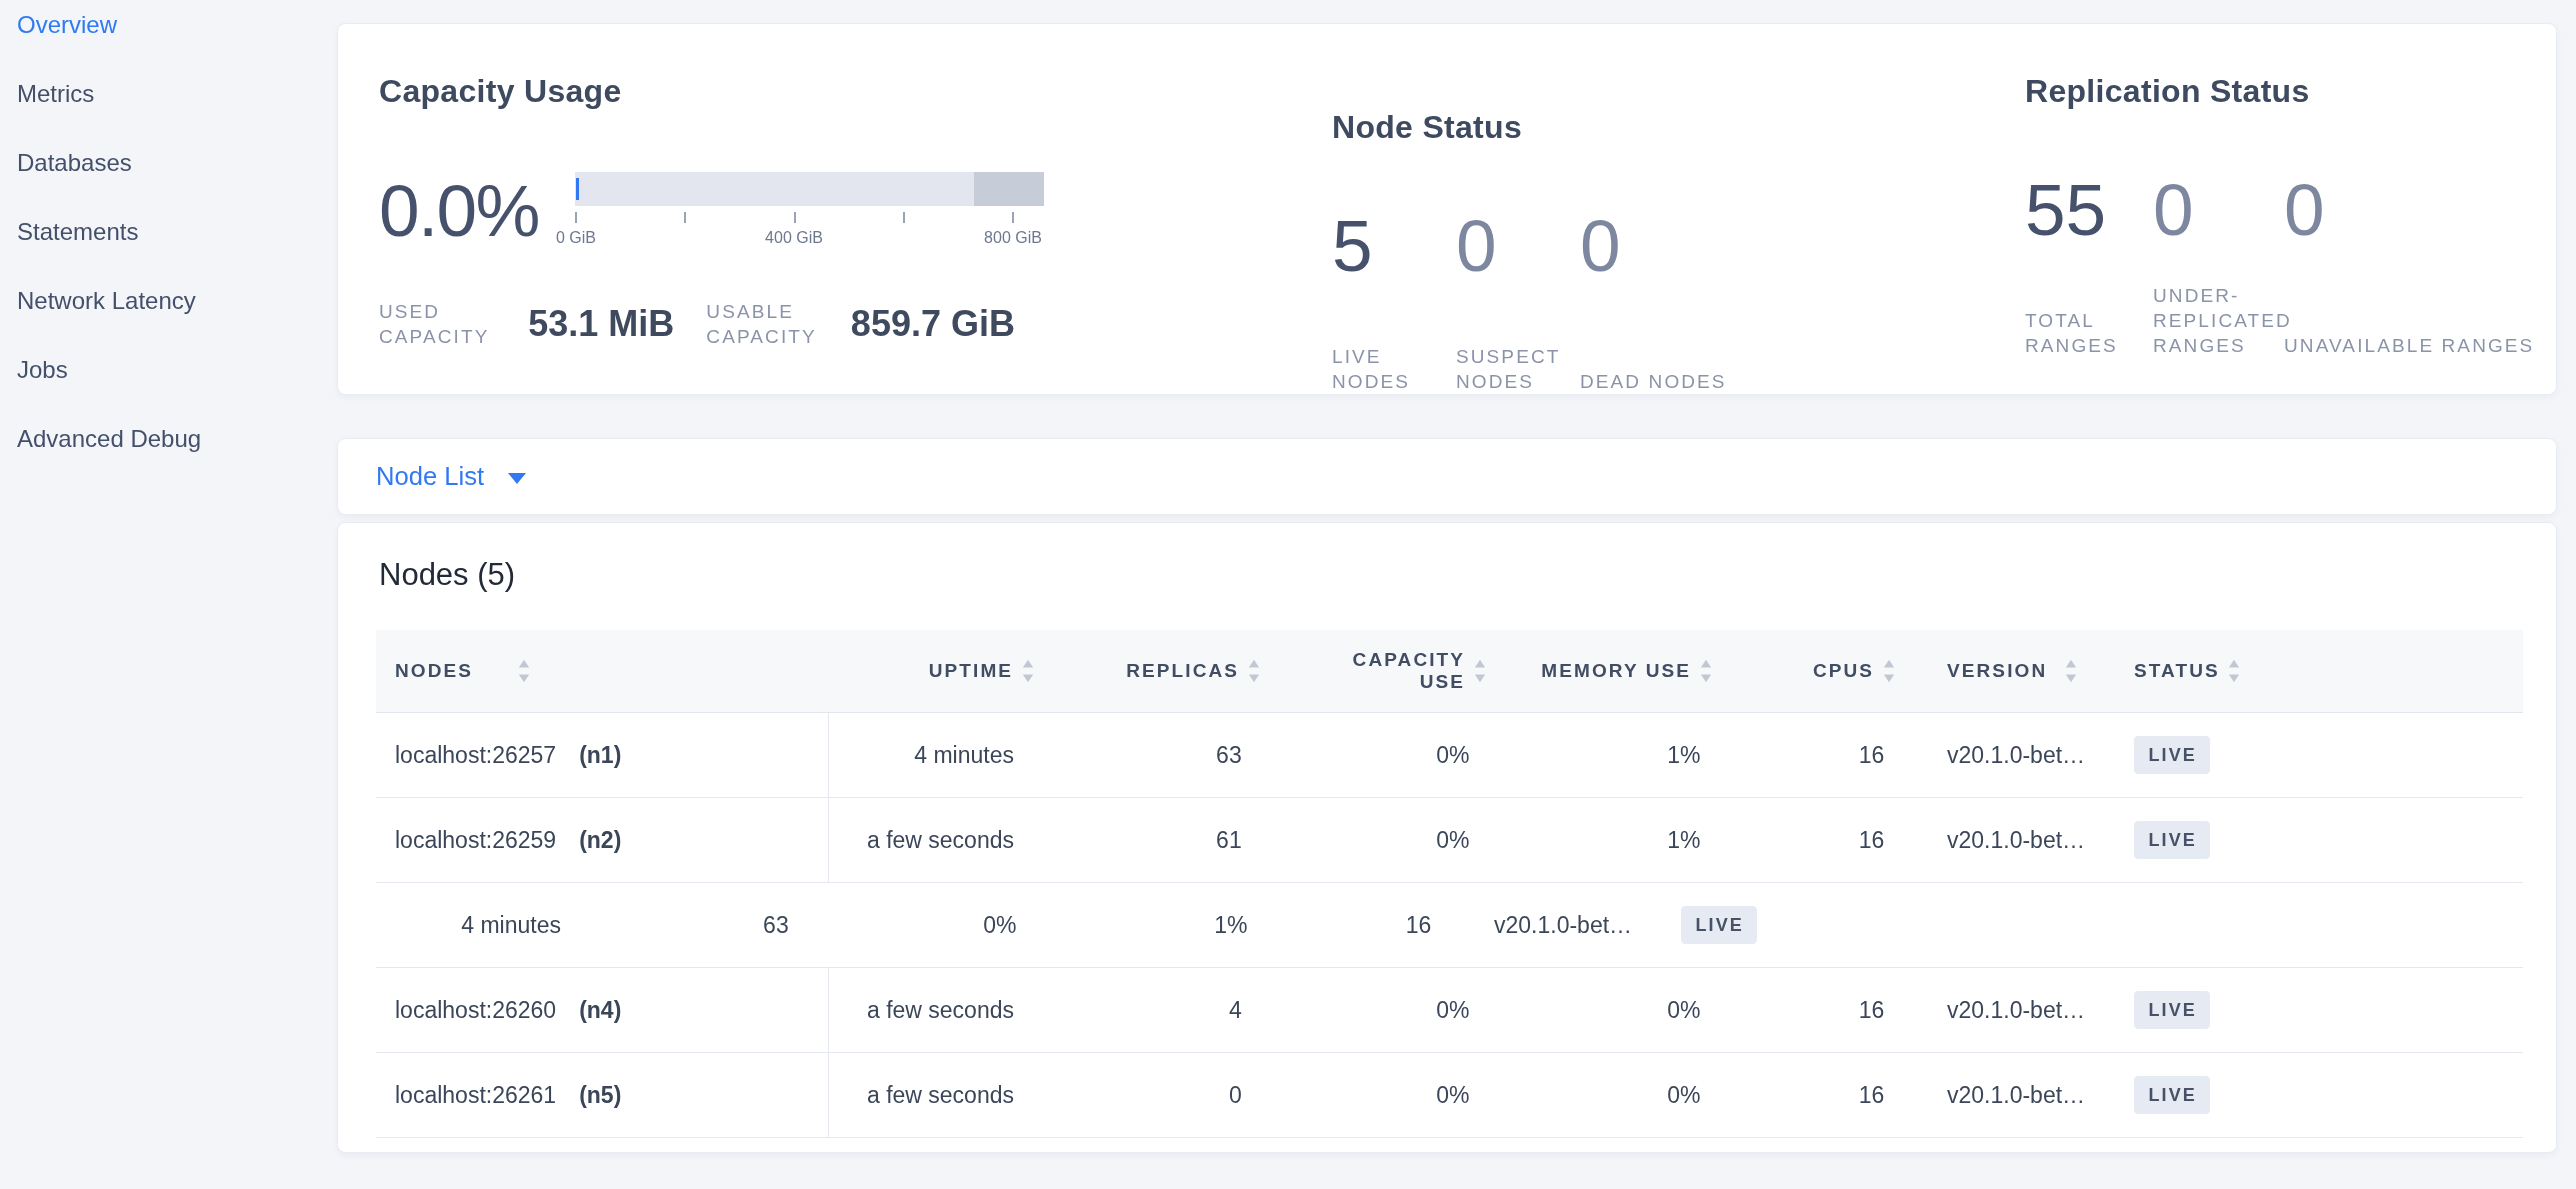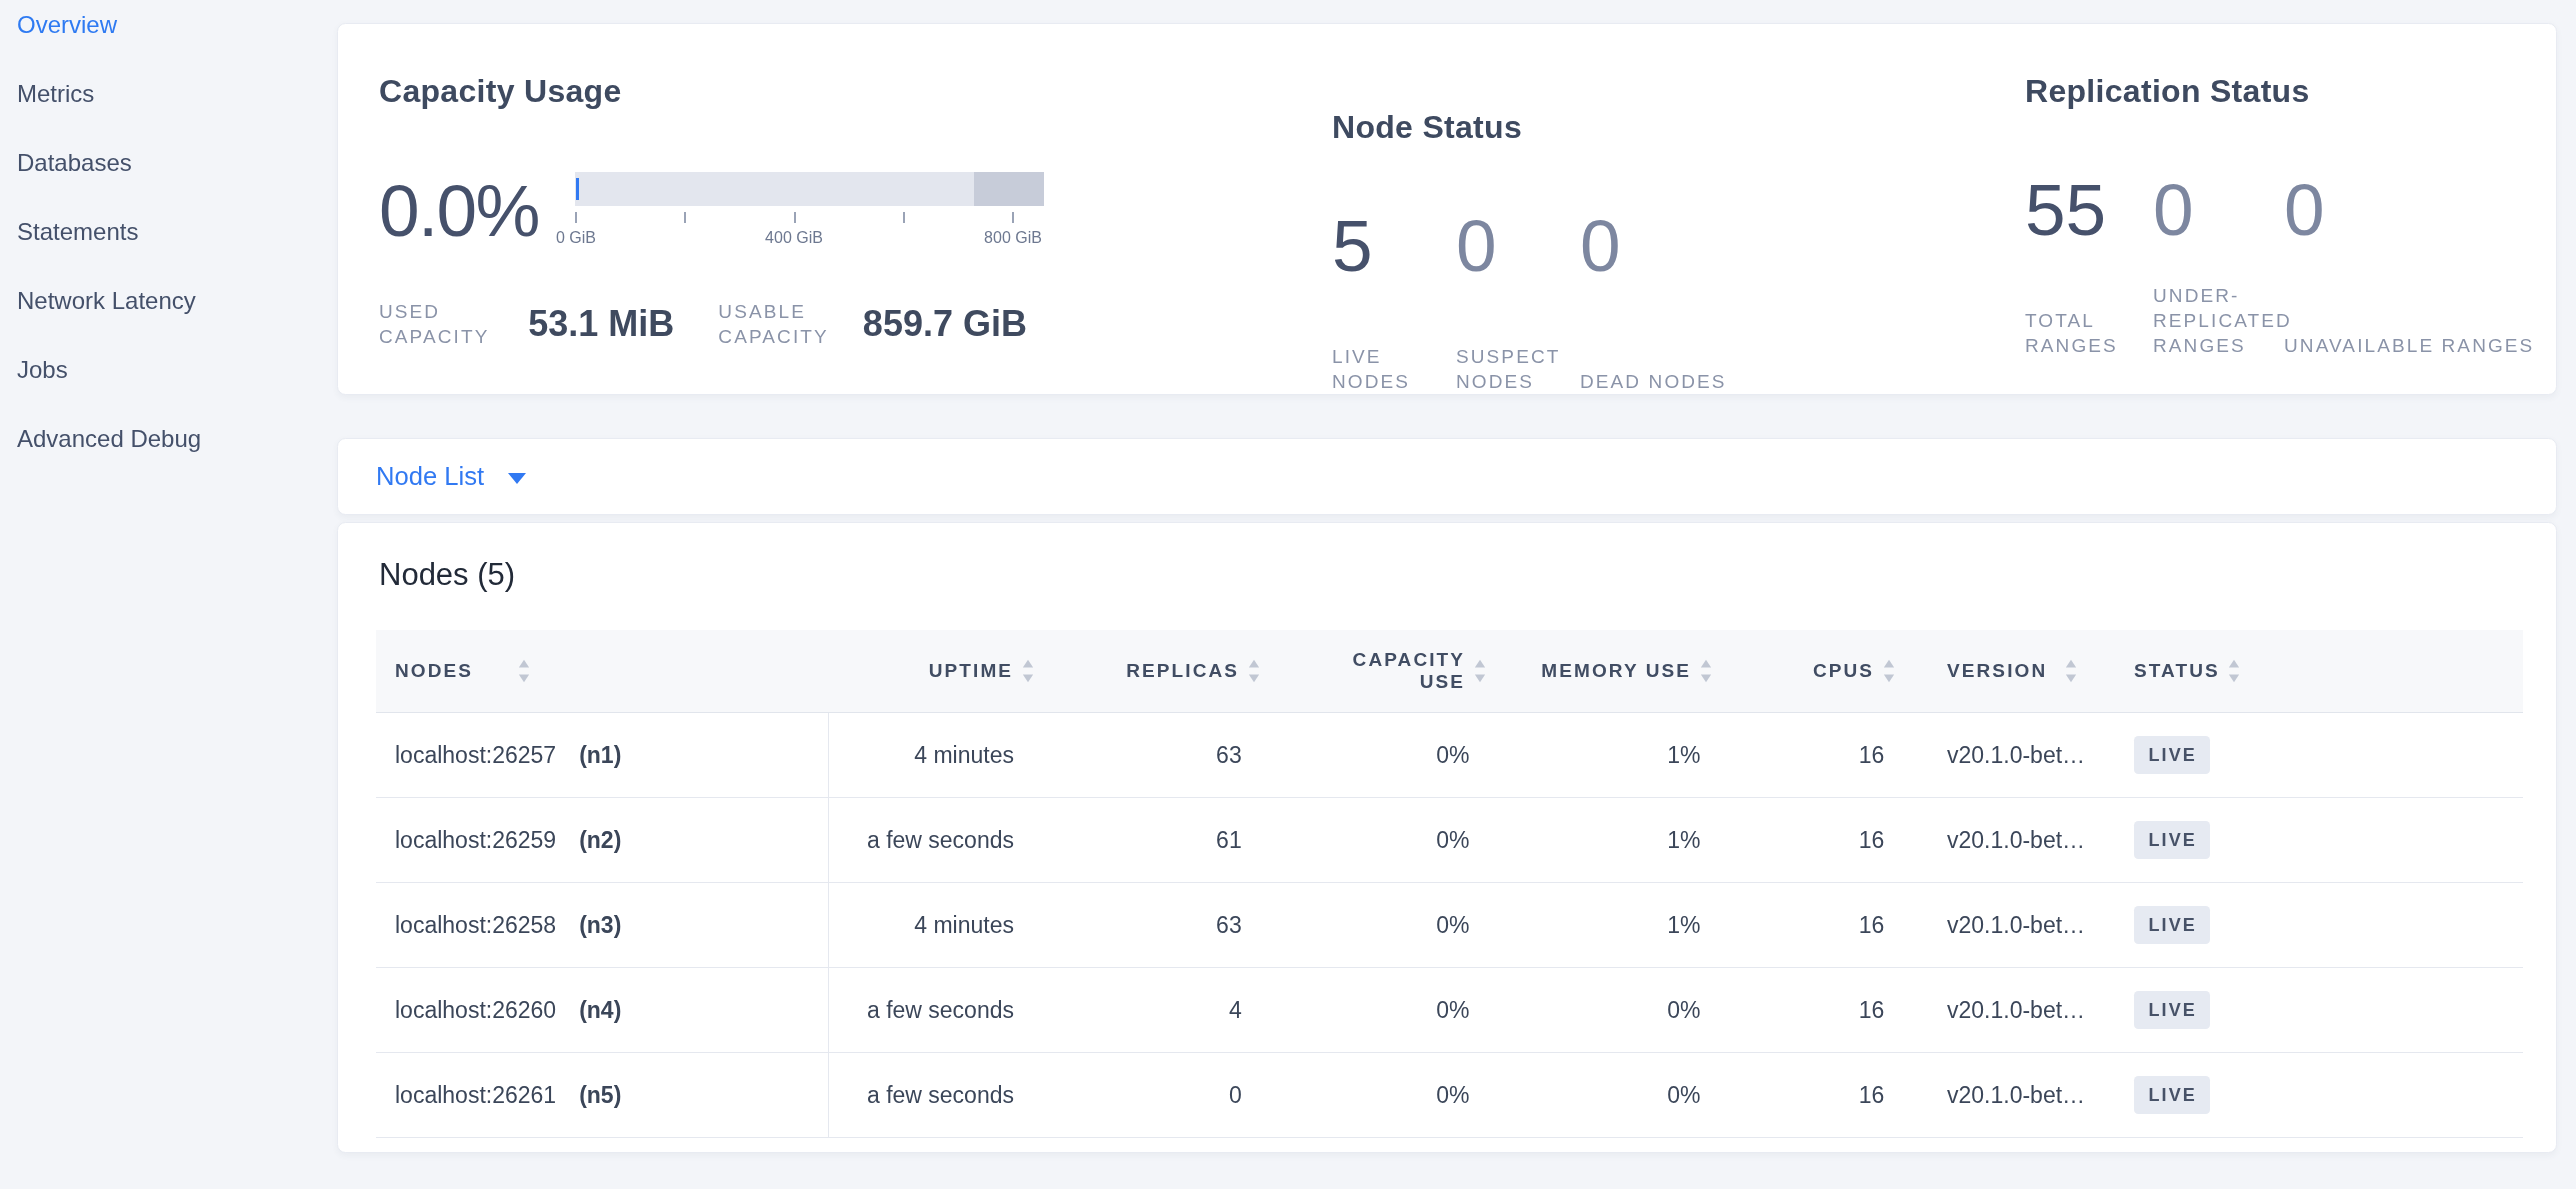--- a/index.html
+++ b/index.html
@@ -34,21 +34,21 @@
   .gauge { position:absolute; left:196px; top:148px; width:469px; height:34px; background:#e3e6ee; }
   .gauge-reserved { position:absolute; top:0; right:0; height:100%; background:#c7ccd9; }
   .gauge-used-tick { position:absolute; left:0.9px; top:6px; width:3.4px; height:22px; background:#3179f2; }
   .gauge-tick { position:absolute; top:188px; width:1.7px; height:11px; background:#9aa3b6; }
   .gauge-axis-label { position:absolute; top:205px; width:136px; text-align:center; font-size:16px; color:#6d7890; }
   .cap-details { position:absolute; left:0; top:275px; display:flex; align-items:center; }
   .stat-label { font-size:19px; line-height:25px; letter-spacing:2.1px; color:#8a93a8; font-weight:400; }
   .cap-details .stat-label.w150 { width:128px; }
   .cap-details .stat-label.w160 { width:136px; }
   .cap-value { font-size:36px; font-weight:700; color:#3f4a5f; white-space:nowrap; }
-  .cap-value.first { margin-left:21.3px; margin-right:44px; }
+  .cap-value.first { margin-left:21.3px; margin-right:32px; }
   .cap-value.second { margin-left:8.5px; }
 
   #sec-nodes { left:994px; width:648px;margin-top:36px; }
   #sec-repl  { left:1687px; width:529px; }
   .stat-values { position:absolute; left:0; top:147px; display:flex; }
   .stat-num { font-size:73px; line-height:77px; font-weight:400; color:#7d87a0; }
   .stat-num.em { color:#46516b; font-weight:500; }
   .stat-labels { position:absolute; left:0; top:256px; height:78px; display:flex; align-items:flex-end; }
   .w145 { width:124px; flex:0 0 124px; }
   .w150 { width:128px; flex:0 0 128px; }
@@ -271,26 +271,20 @@
         <div class="td c4 right">0%</div>
         <div class="td c5 right">1%</div>
         <div class="td c6 right">16</div>
         <div class="td c7">v20.1.0-bet…</div>
         <div class="td c8">
           <span class="badge">LIVE</span>
         </div>
       </div>
 
       <div class="trow">
-        <div class="td c1">
-          <span class="node-link">
-            <span>localhost:26258</span>
-            <span class="node-id">(n3)</span>
-          </span>
-        </div>
         <div class="td c2 right">4 minutes</div>
         <div class="td c3 right">63</div>
         <div class="td c4 right">0%</div>
         <div class="td c5 right">1%</div>
         <div class="td c6 right">16</div>
         <div class="td c7">v20.1.0-bet…</div>
         <div class="td c8">
           <span class="badge">LIVE</span>
         </div>
       </div>

